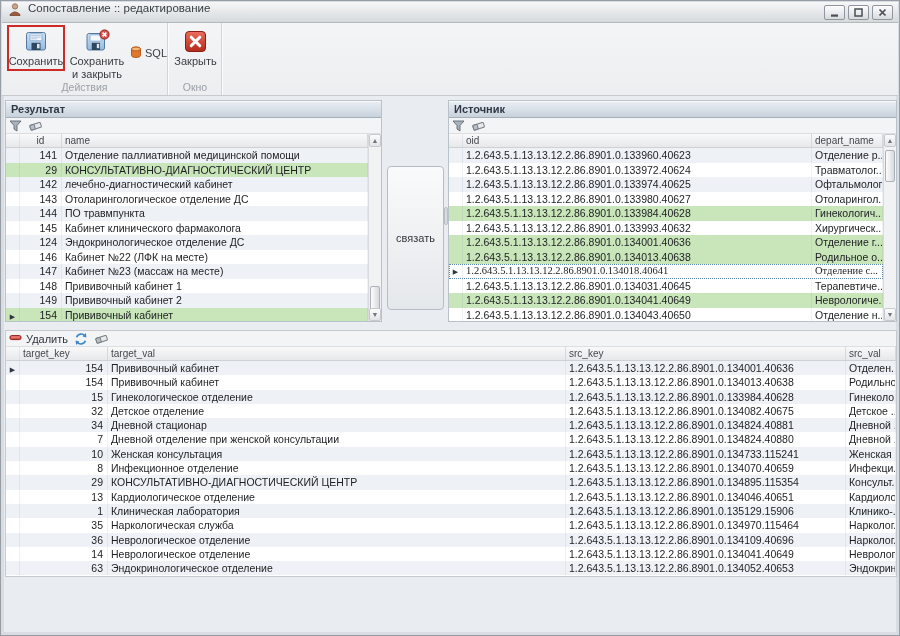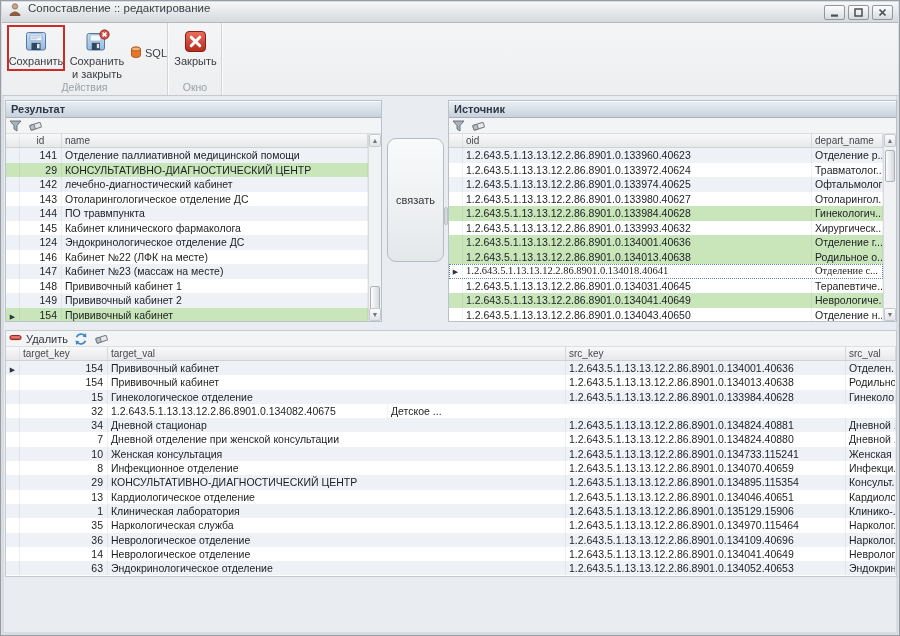--- a/index.html
+++ b/index.html
@@ -90,22 +90,22 @@
              border-left:1px solid #d8dadd; }
   .sarrow { position:absolute; left:0; right:0; height:13px; display:flex; align-items:center;
             justify-content:center; color:#6f767d; font-size:7px; background:linear-gradient(#fcfcfd,#e2e4e7);
             border:1px solid #c6c9cd; border-radius:2px; }
   .sarrow.up { top:0; } .sarrow.up::after { content:"▲"; }
   .sarrow.down { bottom:0; } .sarrow.down::after { content:"▼"; }
   .sthumb { position:absolute; left:1px; right:1px; background:linear-gradient(90deg,#fdfdfd,#d6dade);
             border:1px solid #aab1b8; border-radius:2px; }
 
   
-  .link-btn { position:absolute; left:386px; top:137px; width:57px; height:124px;
-              background:linear-gradient(#f9fafb,#e5e8eb); border:1px solid #b6bcc3; border-radius:9px;
+  .link-btn { position:absolute; left:386px; top:165px; width:57px; height:144px;
+              background:linear-gradient(#f9fafb,#e5e8eb); border:1px solid #b6bcc3; border-radius:4px;
               display:flex; align-items:center; justify-content:center; font-size:11px; color:#33363a; }
   .splitter { position:absolute; left:443px; top:206px; width:4px; height:18px;
               background:#d7dade; border:1px solid #b9bfc5; border-radius:2px; }
 </style>
 </head>
 <body>
 
 <div class="window">
 
   <div class="titlebar">
@@ -482,20 +482,21 @@
               <div class="cell ind"></div>
               <div class="cell c-tkey num">15</div>
               <div class="cell c-tval">Гинекологическое отделение</div>
               <div class="cell c-skey">1.2.643.5.1.13.13.12.2.86.8901.0.133984.40628</div>
               <div class="cell c-sval">Гинеколо...</div>
             </div>
 
             <div class="grid-row">
               <div class="cell ind"></div>
               <div class="cell c-tkey num">32</div>
+              <div class="cell c-tval">Детское отделение</div>
               <div class="cell c-skey">1.2.643.5.1.13.13.12.2.86.8901.0.134082.40675</div>
               <div class="cell c-sval">Детское ...</div>
             </div>
 
             <div class="grid-row alt">
               <div class="cell ind"></div>
               <div class="cell c-tkey num">34</div>
               <div class="cell c-tval">Дневной стационар</div>
               <div class="cell c-skey">1.2.643.5.1.13.13.12.2.86.8901.0.134824.40881</div>
               <div class="cell c-sval">Дневной ...</div>

